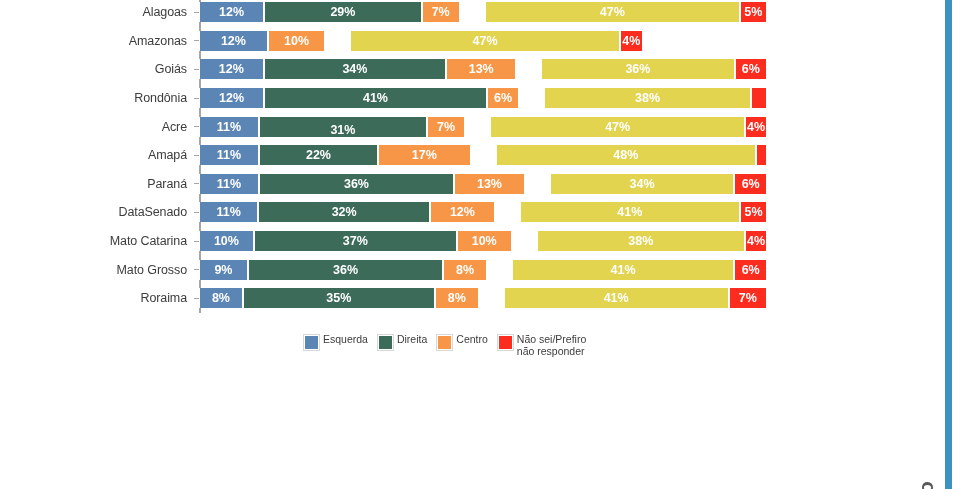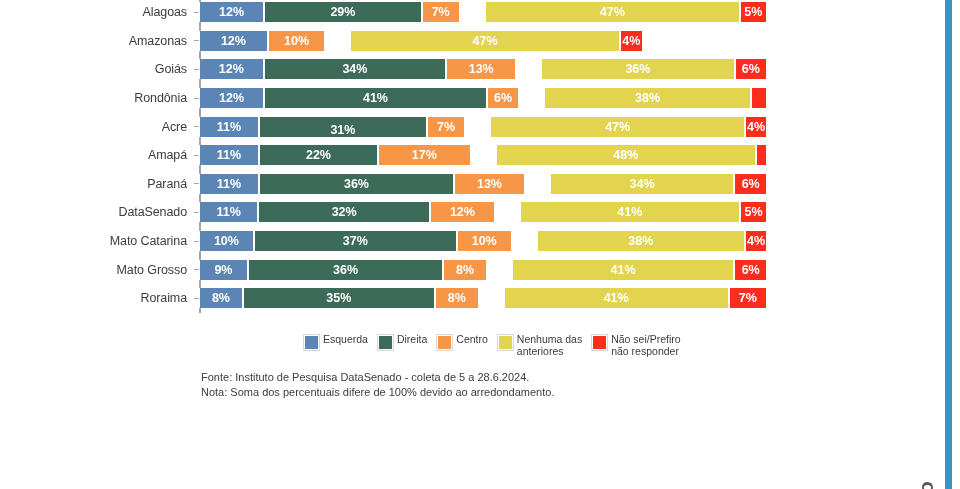--- a/index.html
+++ b/index.html
@@ -406,35 +406,26 @@
         </div>
         <div class="legend-item">
           <span class="swatch sw-direita"></span>
           <span class="legend-label">Direita</span>
         </div>
         <div class="legend-item">
           <span class="swatch sw-centro"></span>
           <span class="legend-label">Centro</span>
         </div>
         <div class="legend-item">
-          <span class="swatch sw-nenhuma"></span>
-          <span class="legend-label">Nenhuma das
-anteriores</span>
-        </div>
-        <div class="legend-item">
           <span class="swatch sw-naosei"></span>
           <span class="legend-label">Não sei/Prefiro
 não responder</span>
         </div>
       </div>
 
-    <div id="footnotes">
-      <div>Fonte: Instituto de Pesquisa DataSenado - coleta de 5 a 28.6.2024.</div>
-      <div>Nota: Soma dos percentuais difere de 100% devido ao arredondamento.</div>
-    </div>
 
   </div>
 
   <div id="right-rail">
     <div id="rail-line"></div>
     <div id="rail-text">Instituto DataSenado</div>
   </div>
 
 </div>
 

